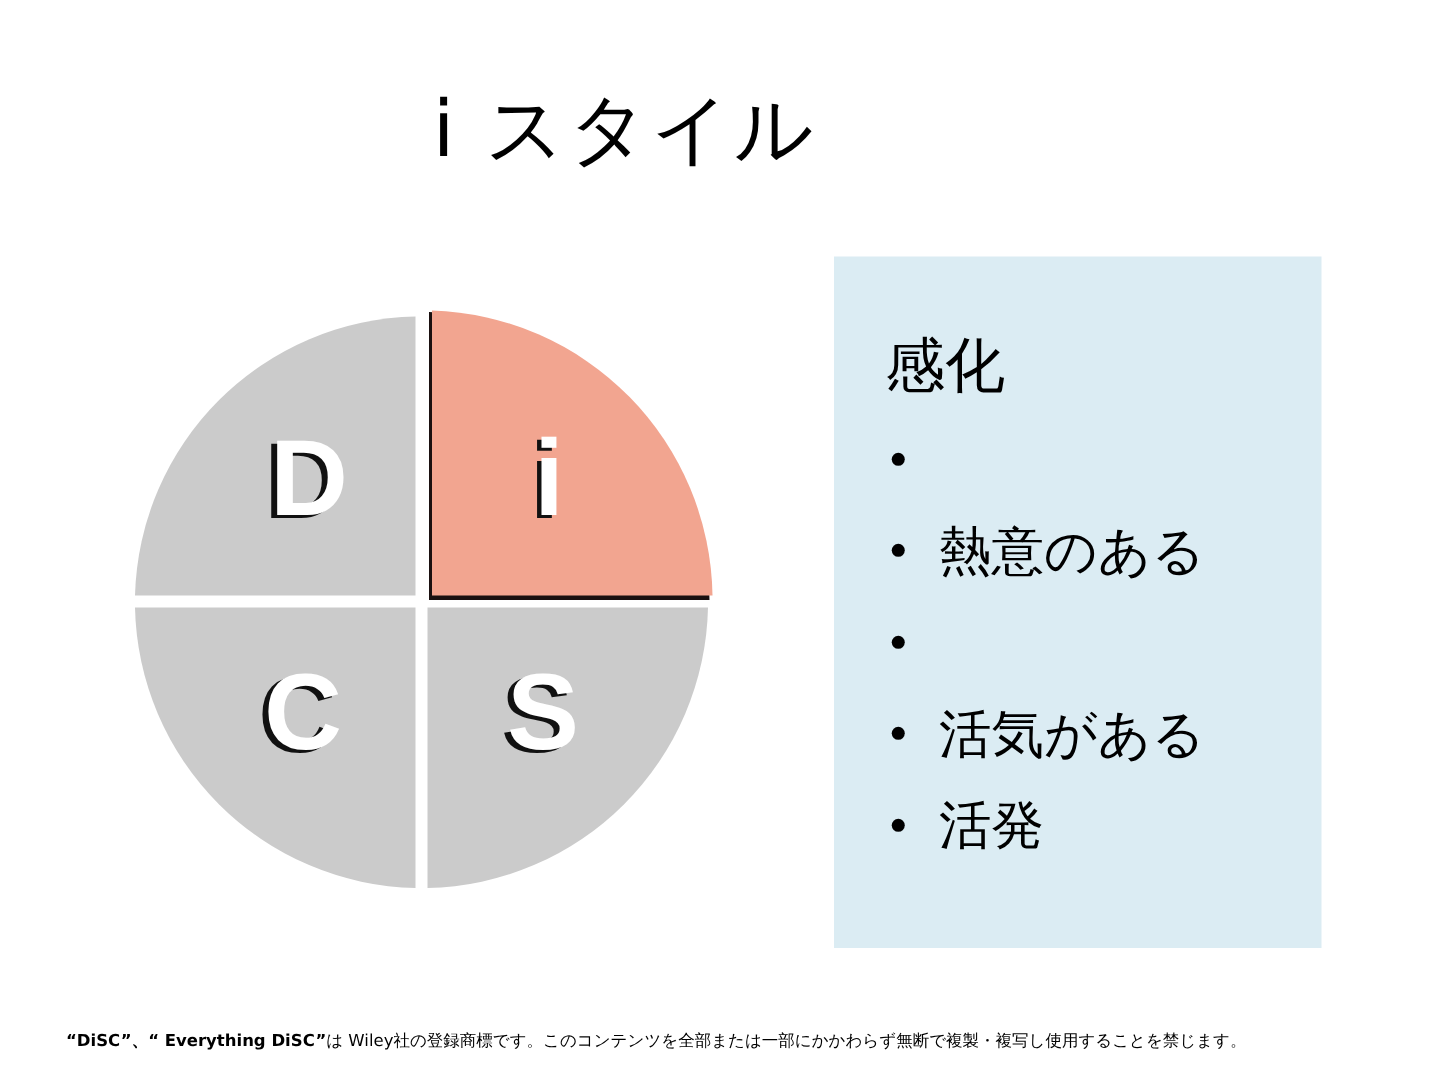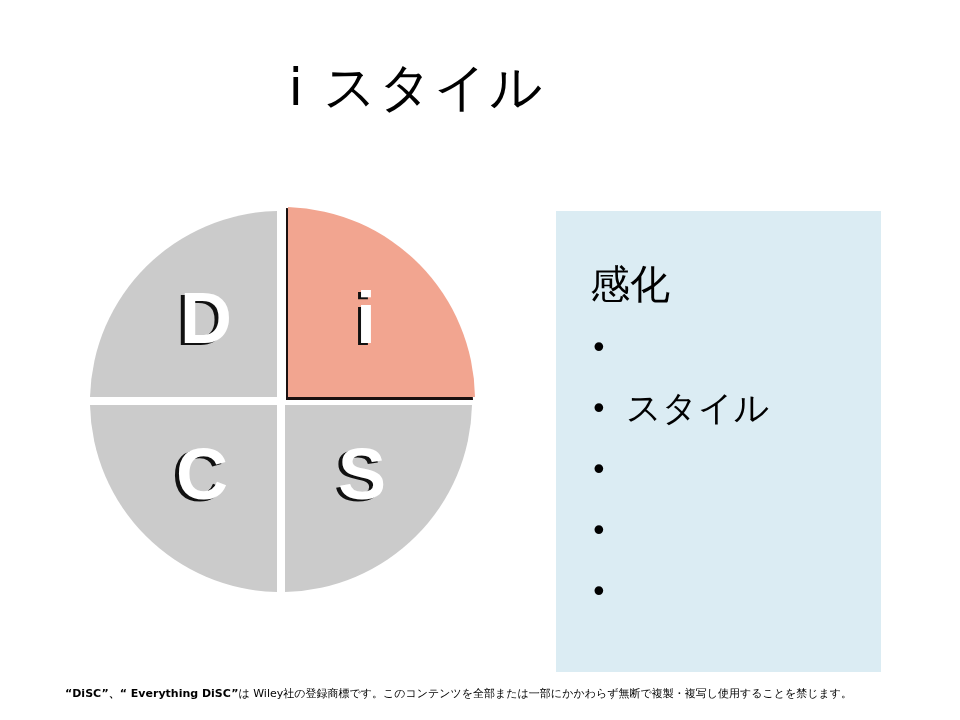--- a/index.html
+++ b/index.html
@@ -3,27 +3,27 @@
 <meta charset="utf-8">
 <style>
   html, body { margin: 0; padding: 0; background: #ffffff; }
   body { width: 960px; height: 720px; position: relative; overflow: hidden;
          font-family: "DejaVu Sans", "Liberation Sans", sans-serif; color: #000; }
   .title { position: absolute; left: 0; top: 52px; width: 833px; text-align: center;
            font-size: 52px; line-height: 70px; font-weight: normal; letter-spacing: 2px; }
   .disc { position: absolute; left: 80px; top: 195px; width: 410px; height: 410px; }
   .disc svg { width: 410px; height: 410px; display: block; }
   .panel { position: absolute; left: 556px; top: 171px; width: 325px; height: 461px;
-           background: #dbecf3; box-sizing: border-box; padding: 44px 0 16px 34px; margin-top: 40px; }
+           background: #dbecf3; box-sizing: border-box; padding: 44px 0 16px 34px; }
   .panel-heading { font-size: 40px; line-height: 58px; margin: 0 0 4px 0; font-weight: normal; }
   .trait-list { list-style: none; margin: 0; padding: 0; }
   .trait { font-size: 35px; line-height: 61px; display: flex; align-items: center; }
   .bullet { display: inline-block; width: 36px; font-size: 30px; }
   .footer { position: absolute; left: 44px; top: 686px; font-size: 11px; line-height: 16px;
-            white-space: nowrap; margin-left: 21px; }
+            white-space: nowrap; }
   .footer .brand { font-weight: bold; }
 </style>
 </head>
 <body>
 
 <div class="title">i スタイル</div>
 
 <div class="disc">
   <svg viewBox="0 0 410 410" xmlns="http://www.w3.org/2000/svg">
 
@@ -53,29 +53,31 @@
 </div>
 
 <div class="panel">
   <div class="panel-heading">感化</div>
   <ul class="trait-list">
     <li class="trait">
       <span class="bullet">•</span>
     </li>
     <li class="trait">
       <span class="bullet">•</span>
-      <span>スタイル</span>
+      <span>熱意のある</span>
     </li>
     <li class="trait">
       <span class="bullet">•</span>
     </li>
     <li class="trait">
       <span class="bullet">•</span>
+      <span>活気がある</span>
     </li>
     <li class="trait">
       <span class="bullet">•</span>
+      <span>活発</span>
     </li>
   </ul>
 </div>
 
 <div class="footer">
   <span class="brand">“DiSC”、“ Everything DiSC”</span><span>は Wiley社の登録商標です。このコンテンツを全部または一部にかかわらず無断で複製・複写し使用することを禁じます。</span>
 </div>
 
 </body></html>

